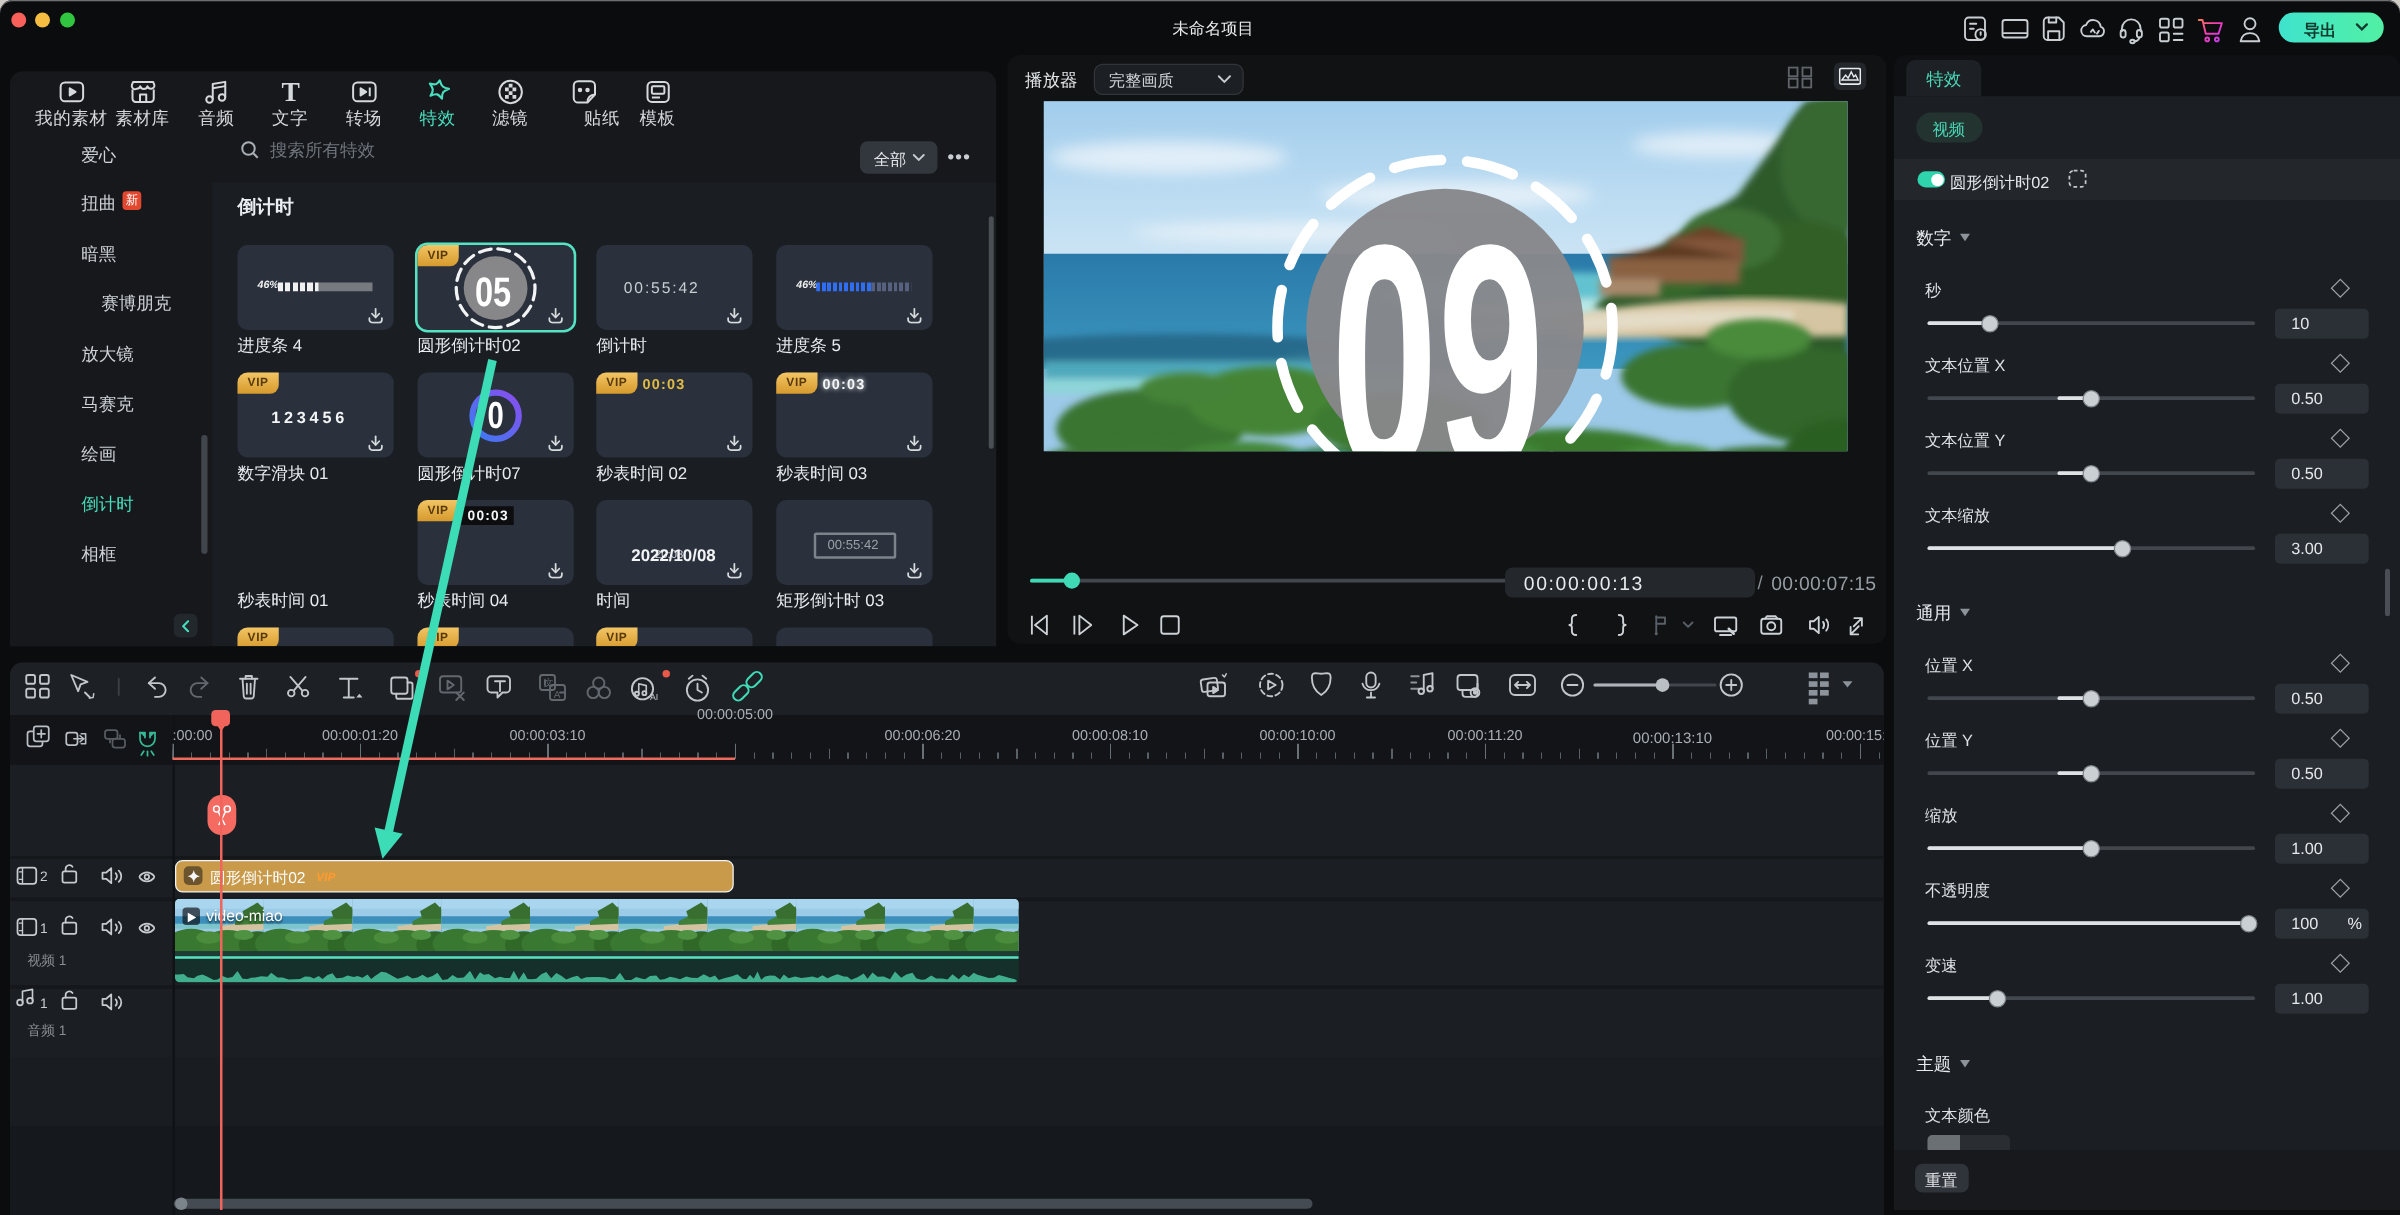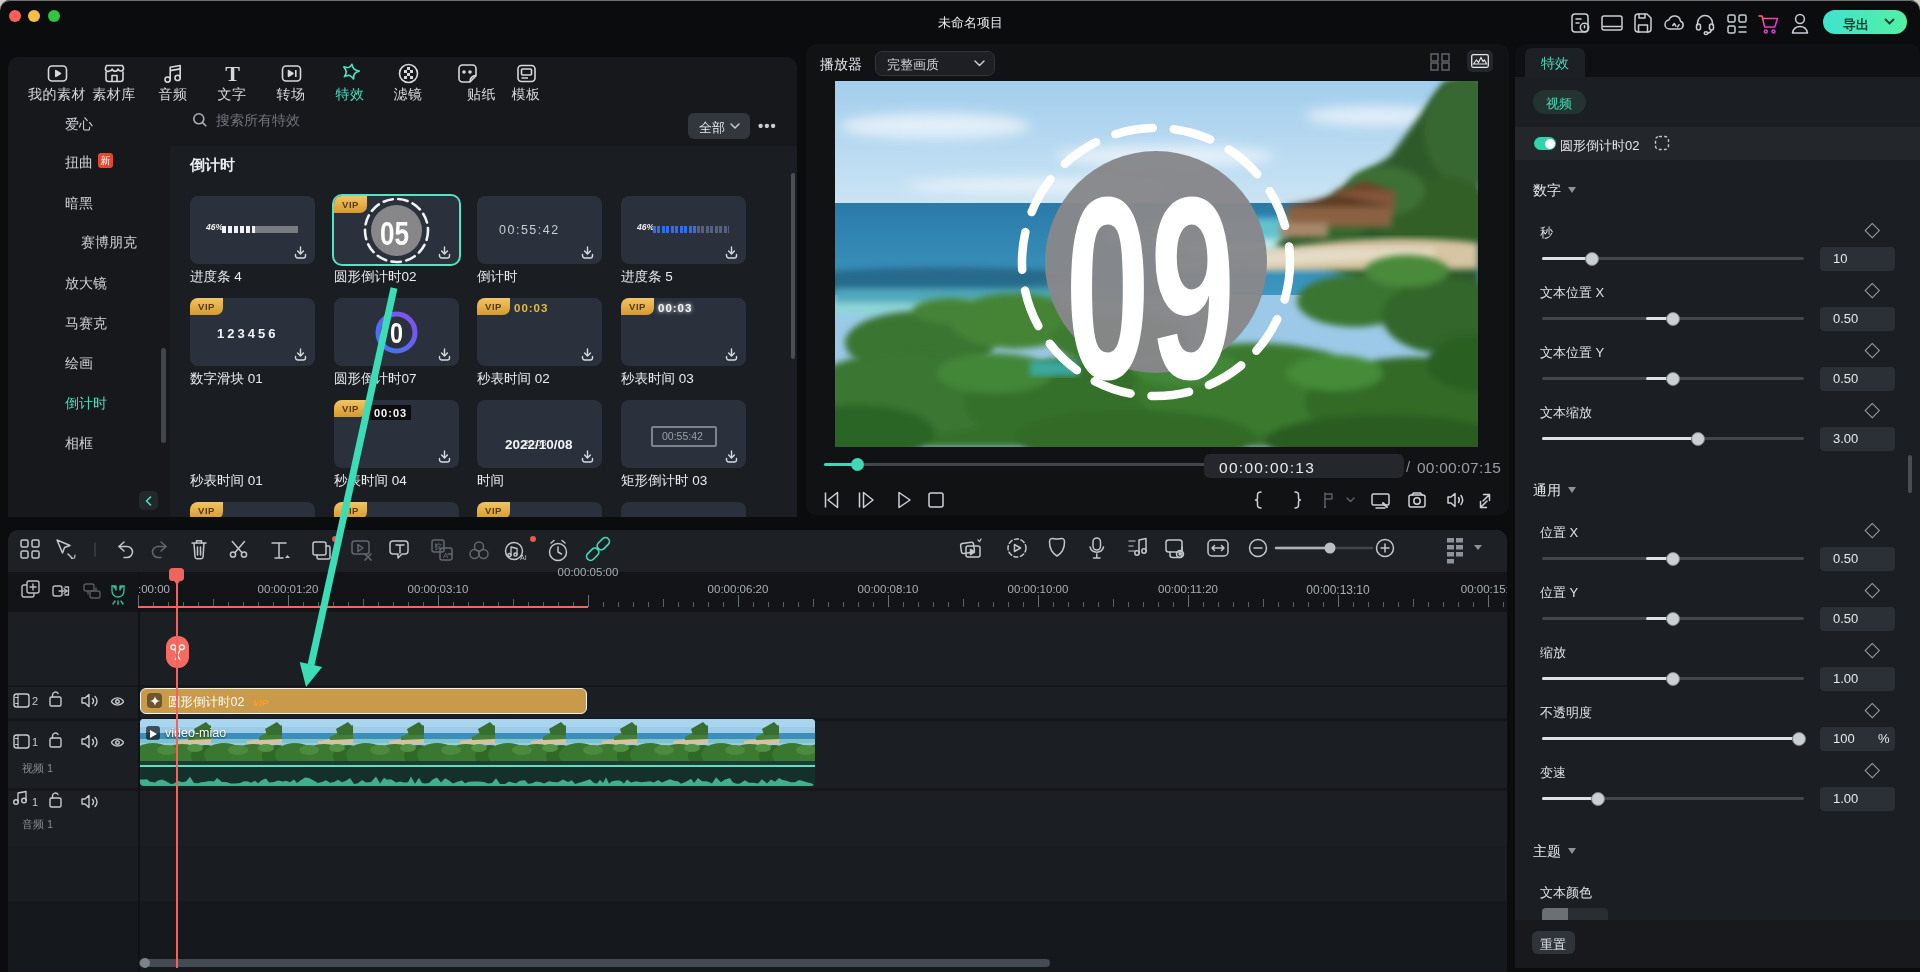--- a/index.html
+++ b/index.html
@@ -346,21 +346,21 @@
         <rect x="12" y="1" width="7" height="7"></rect>
         <rect x="1" y="10" width="7" height="7"></rect>
         <rect x="12" y="10" width="7" height="7"></rect>
       </svg>
     <div class="abs" style="left:661px;top:6px;width:26px;height:22px;background:#23262b;border-radius:5px;"></div>
     <svg class="abs" style="left:665px;top:10px;" width="18" height="14" viewBox="0 0 18 14" fill="none" stroke="#e8eaec" stroke-width="1.3">
         <rect x="0.7" y="0.7" width="16.6" height="12.6" rx="1.5"></rect>
         <path d="M2.5 10l3-4 2 2.5 2.5-5 2 4 1.5-1.5 2 4z" stroke-width="1.1"></path>
       </svg>
 
-    <div class="abs" style="left:29px;top:37px;width:643px;height:366px;overflow:hidden;background:#9cc9e8;" id="video">
+    <div class="abs" style="left:29px;top:37px;width:643px;height:280px;overflow:hidden;background:#9cc9e8;" id="video">
       <svg width="643" height="366" viewBox="0 0 643 366">
         <defs>
           <linearGradient id="sky" x1="0" y1="0" x2="0" y2="1">
               <stop offset="0" stop-color="#a2cdec"></stop>
               <stop offset=".6" stop-color="#bcdcf2"></stop>
               <stop offset="1" stop-color="#cde5f4"></stop>
             </linearGradient>
           <linearGradient id="sea" x1="0" y1="0" x2="0" y2="1">
               <stop offset="0" stop-color="#2a7aa9"></stop>
               <stop offset="1" stop-color="#3c97bf"></stop>

